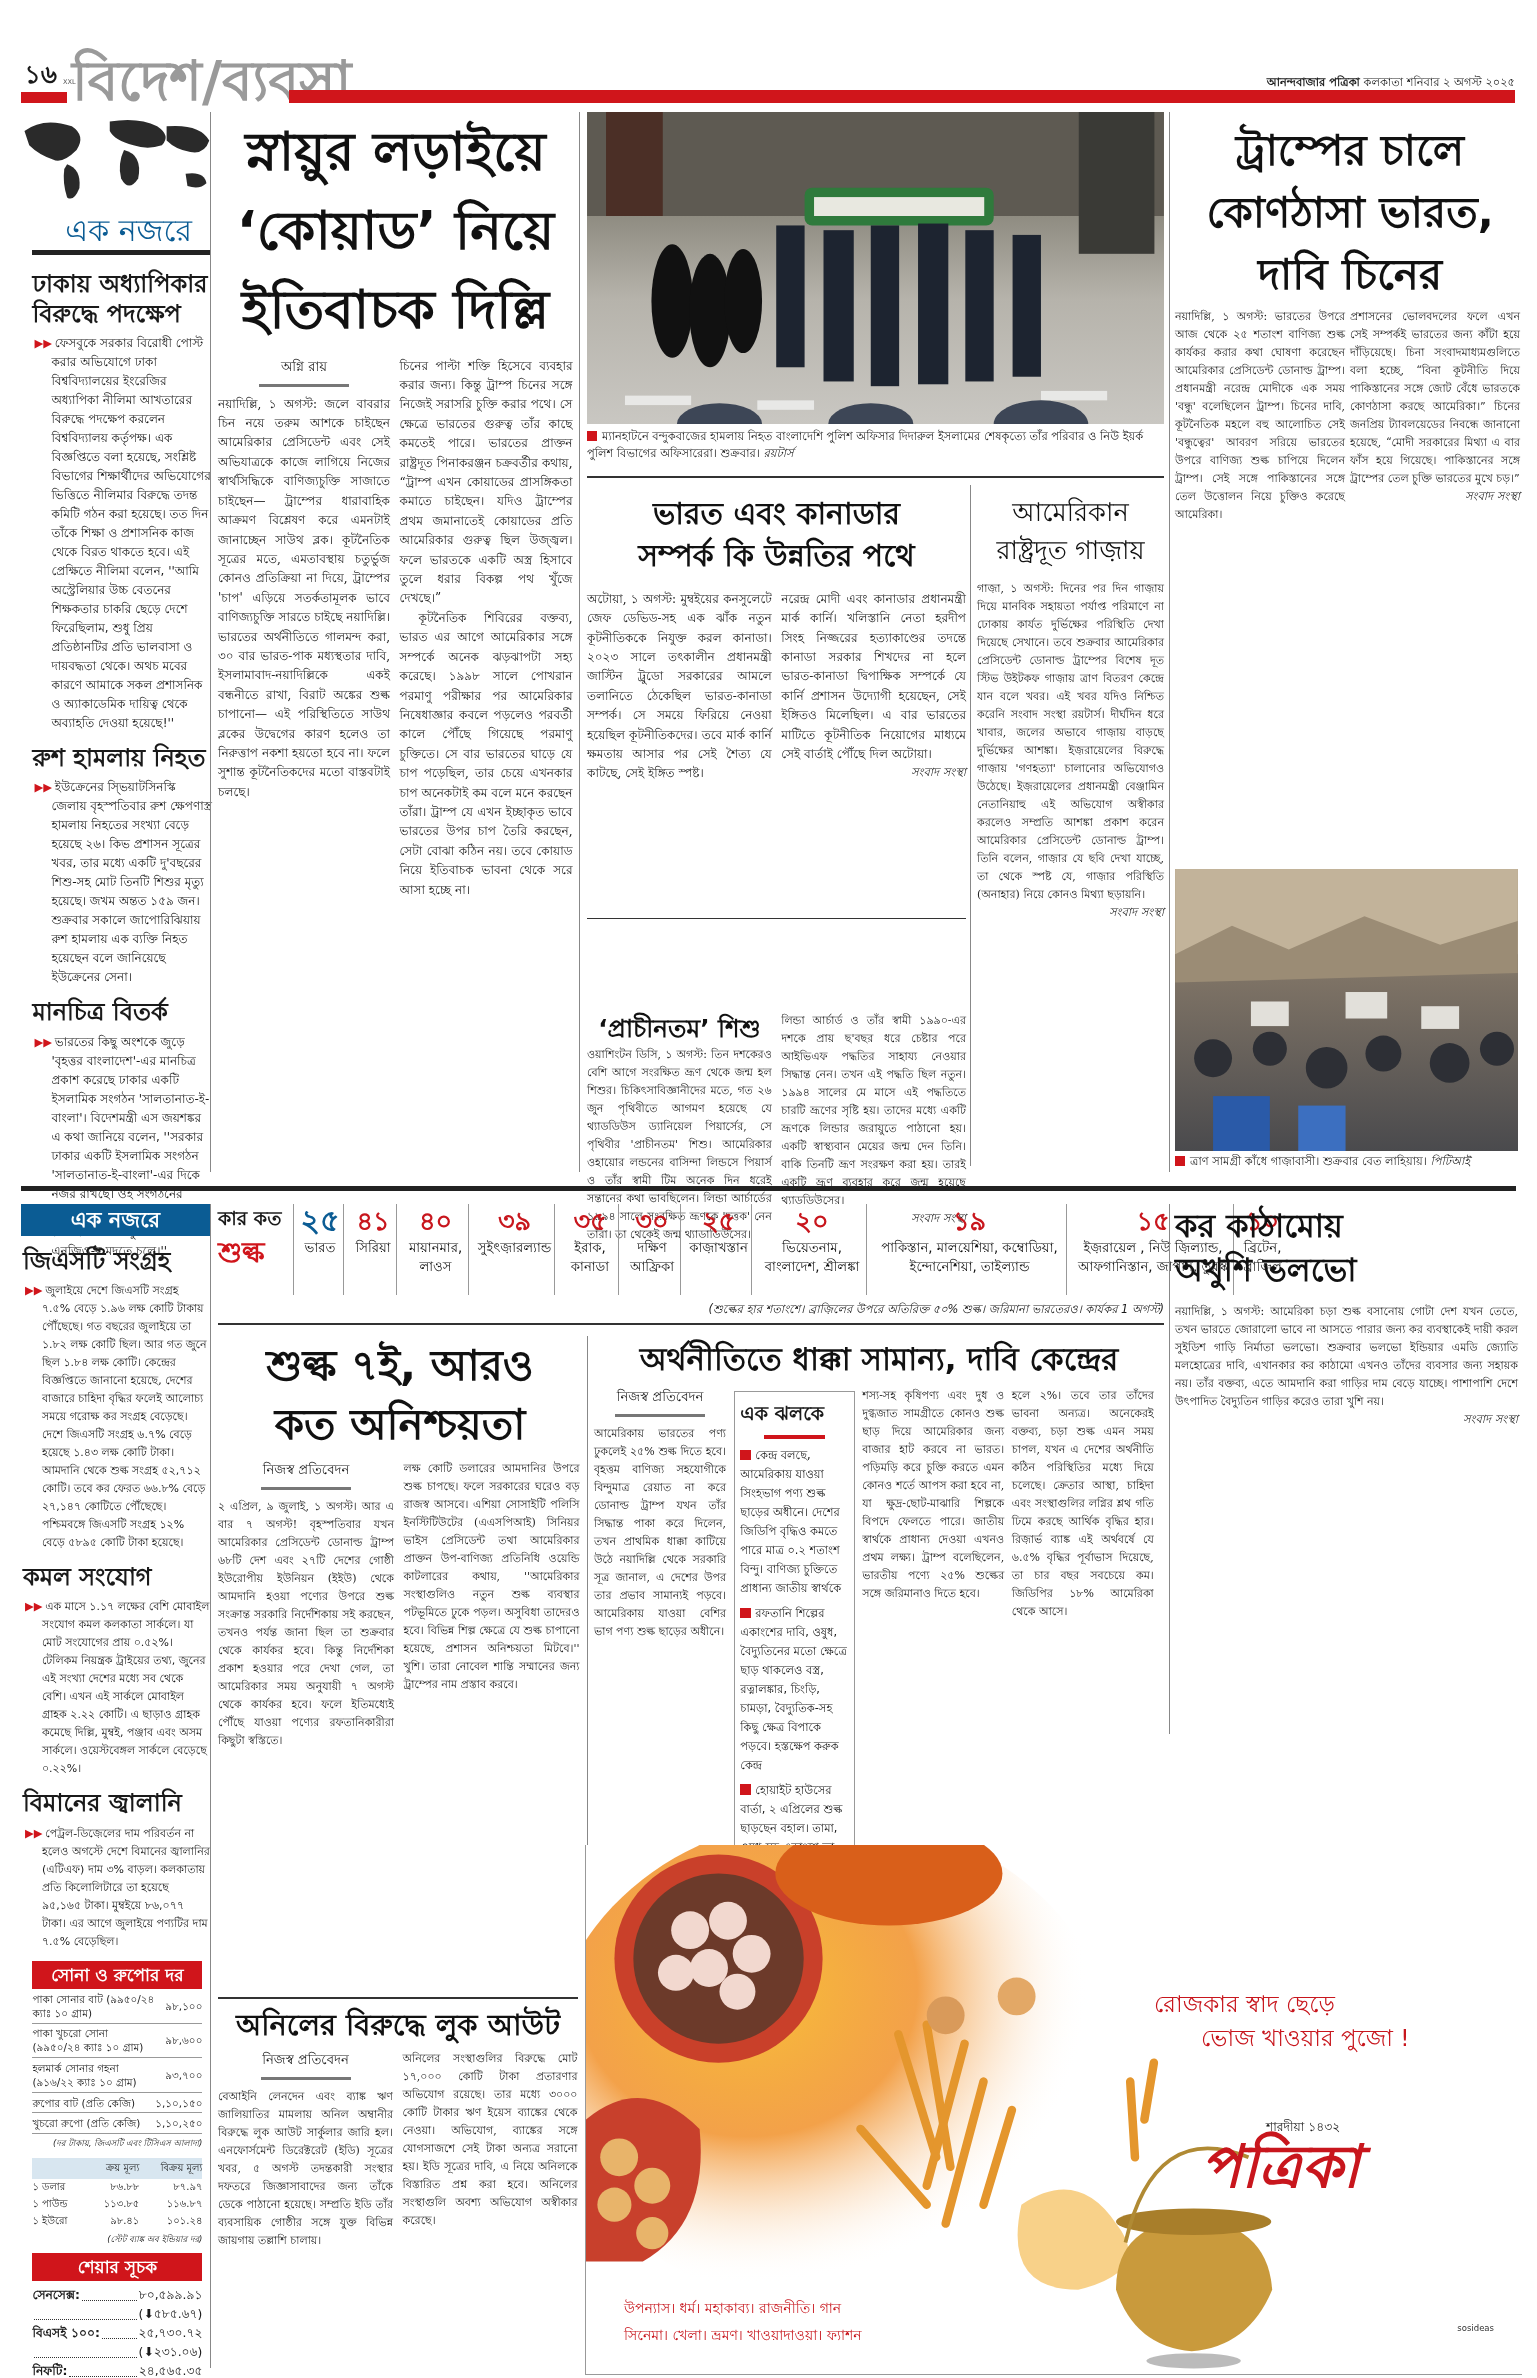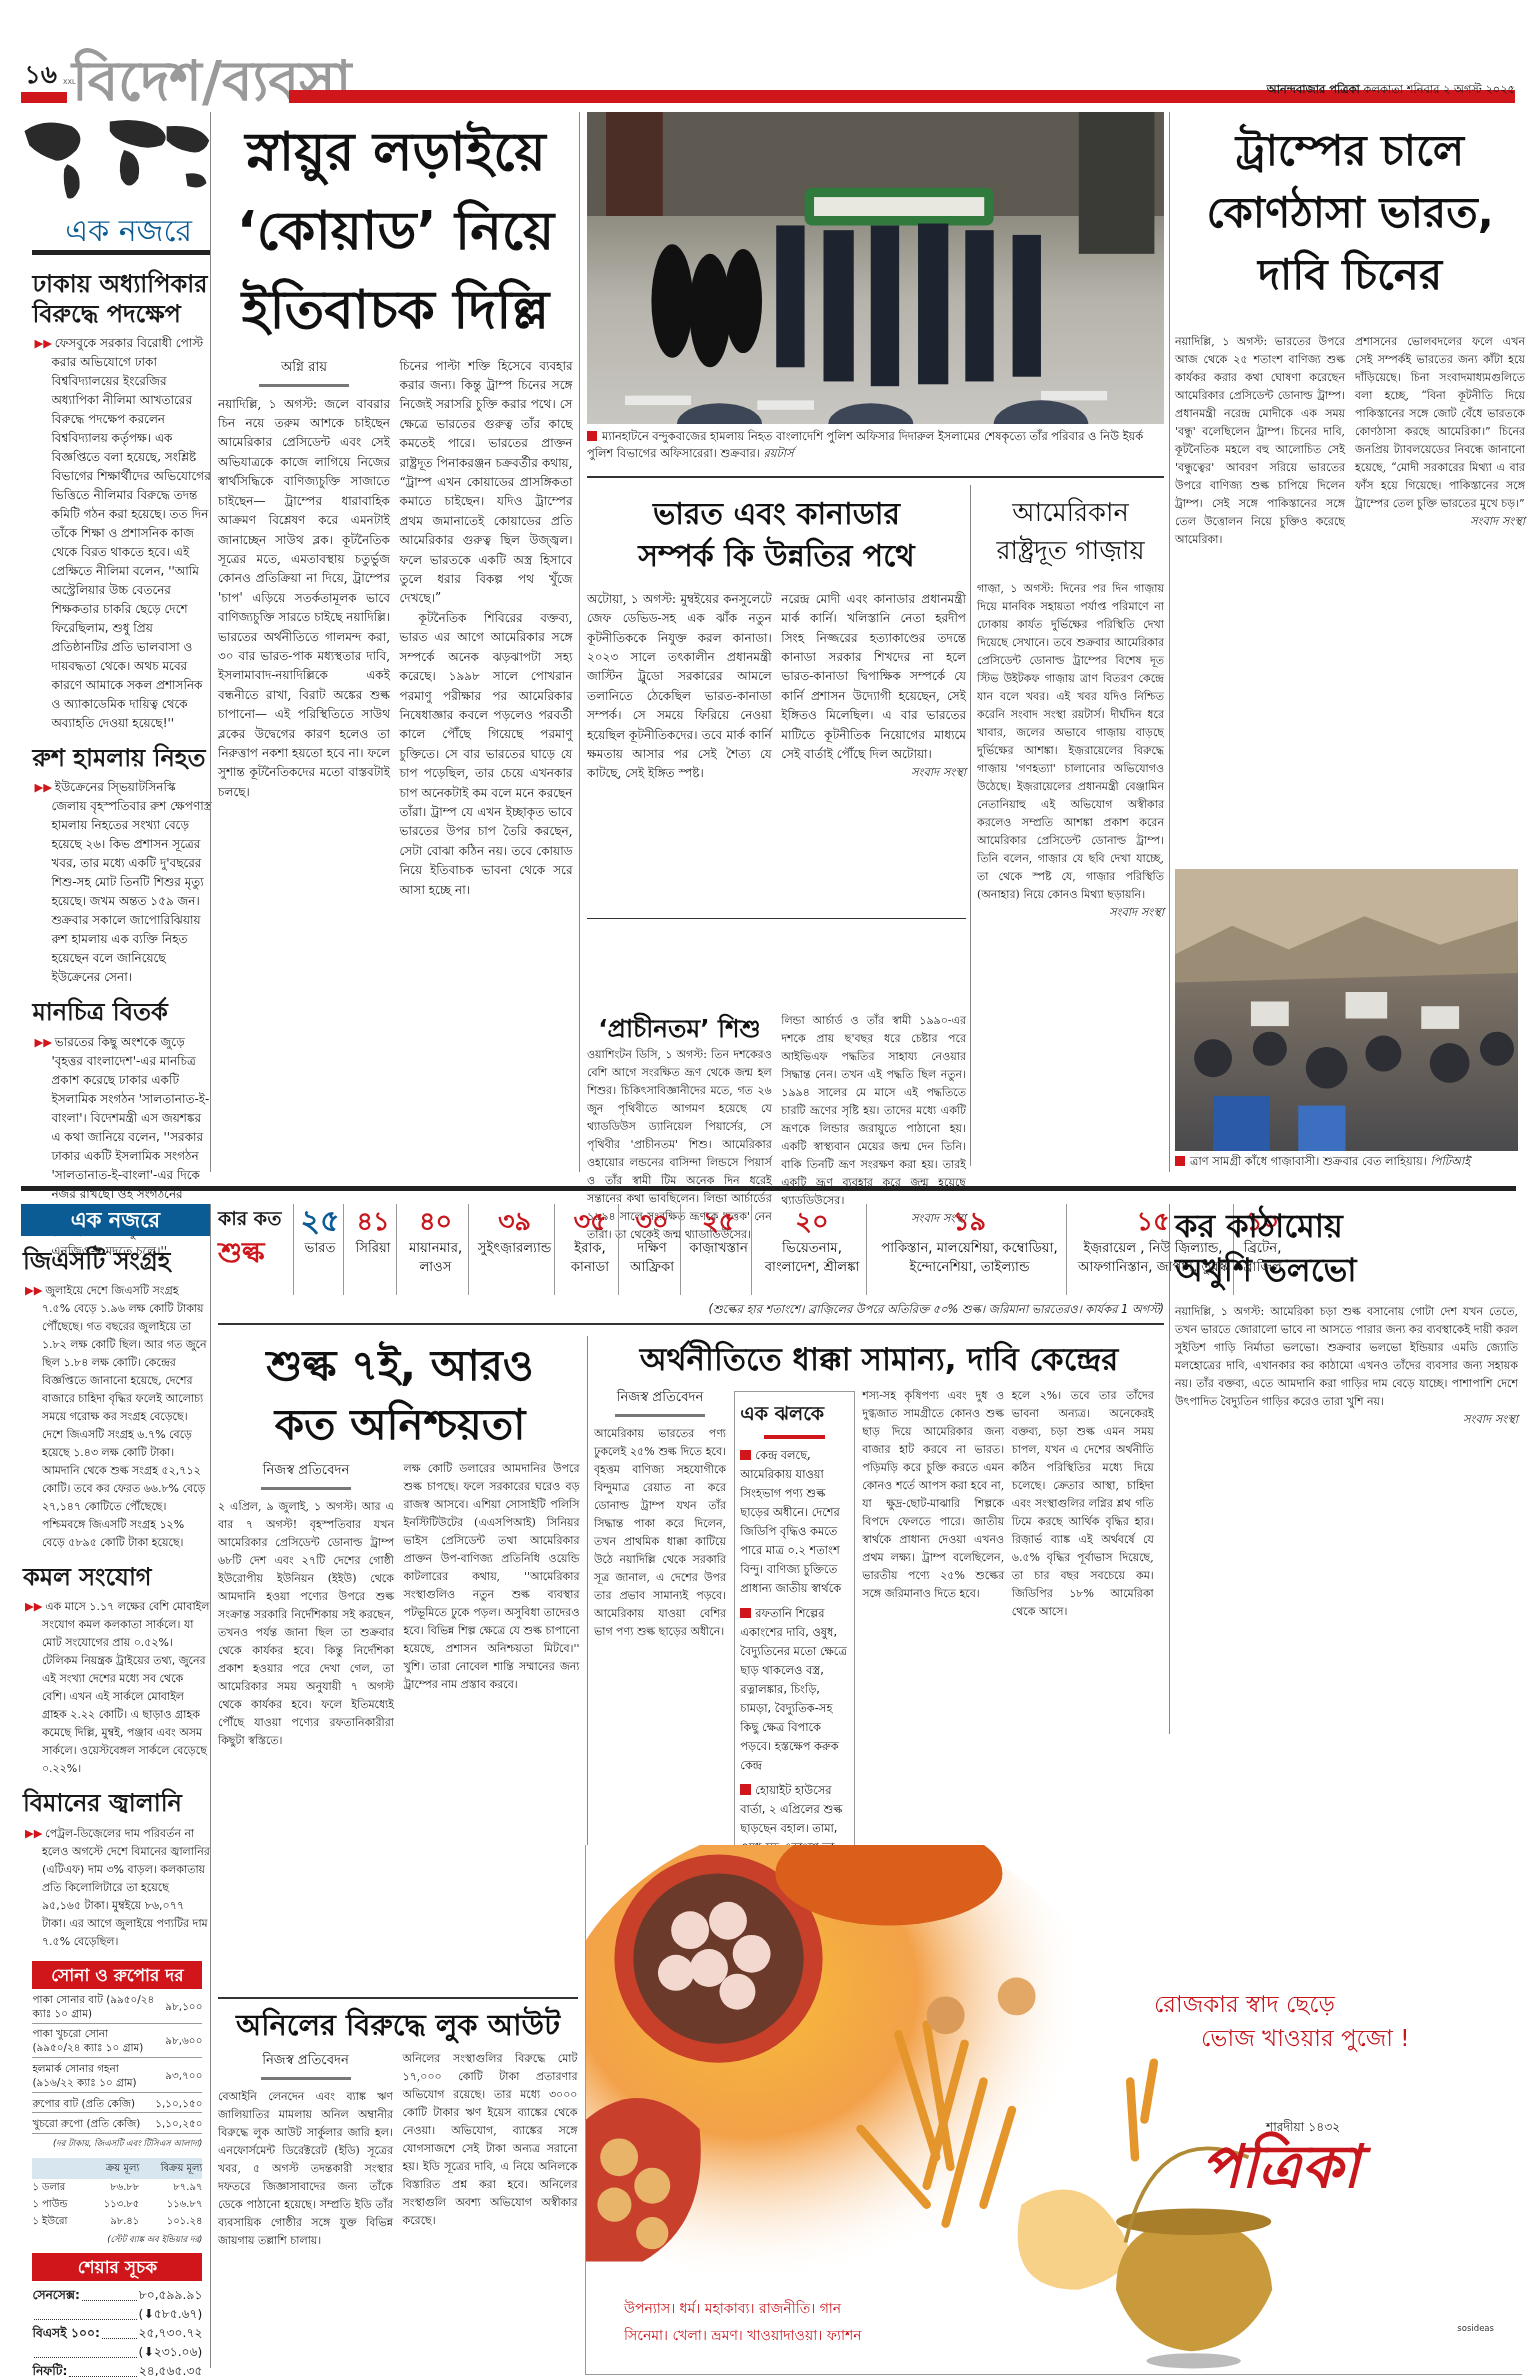--- a/index.html
+++ b/index.html
@@ -27,21 +27,21 @@
 </style>
 </head>
 <body>
 
 <div class="abs" style="left:0;top:0;width:1538px;height:104px;">
   <div class="abs" style="left:24.6px;top:55px;font-size:25px;font-weight:bold;">১৬</div>
   <div class="abs" style="left:63px;top:78px;font-size:6.6px;color:#555;">XXL</div>
   <div class="abs" style="left:21px;top:92px;width:46px;height:11.4px;background:#d0151b;"></div>
   <div class="abs" style="left:72px;top:47px;font-size:55px;line-height:68px;color:#9a9a9a;font-weight:bold;">বিদেশ/ব্যবসা</div>
   <div class="abs" style="left:289px;top:90px;width:1226px;height:13.2px;background:#d0151b;"></div>
-  <div class="abs" style="right:23px;top:74px;font-size:11.4px;margin-top:7px;">
+  <div class="abs" style="right:23px;top:74px;font-size:11.4px;">
     <span style="font-weight:bold;">আনন্দবাজার পত্রিকা</span>
     <span>কলকাতা শনিবার ২ অগস্ট ২০২৫</span>
   </div>
 </div>
 
 <div class="abs" style="left:21px;top:112px;width:189px;height:1060px;">
   <div style="position:absolute;left:-5.7px;top:0;width:199px;height:95px;">
     <svg width="199" height="95" viewBox="0 0 210 100">
       <path d="M10 20 Q30 5 60 15 Q75 25 65 40 Q50 55 40 50 Q25 45 15 35 Z" fill="#2a2a2a"></path>
       <path d="M55 55 Q70 60 68 80 Q62 95 55 90 Q50 75 52 60 Z" fill="#2a2a2a"></path>
@@ -163,21 +163,21 @@
   <div class="sign">সংবাদ সংস্থা</div>
 </div>
 <div class="vline" style="left:1169px;top:112px;height:1060px;"></div>
 
 <div class="abs" style="left:1175px;top:112px;width:350px;height:757px;">
   <div class="head" style="font-size:42px;line-height:62px;text-align:center;margin-top:7.6px;">
     <div>ট্রাম্পের চালে</div>
     <div>কোণঠাসা ভারত,</div>
     <div>দাবি চিনের</div>
   </div>
-  <div style="display:flex;gap:5px;margin-top:27px;justify-content:space-between;">
+  <div style="display:flex;gap:5px;margin-top:2px;">
     <div class="body-text" style="width:170px;font-size:11px;line-height:18px;">নয়াদিল্লি, ১ অগস্ট: ভারতের উপরে আজ থেকে ২৫ শতাংশ বাণিজ্য শুল্ক কার্যকর করার কথা ঘোষণা করেছেন আমেরিকার প্রেসিডেন্ট ডোনাল্ড ট্রাম্প। প্রধানমন্ত্রী নরেন্দ্র মোদীকে এক সময় 'বন্ধু' বলেছিলেন ট্রাম্প। চিনের দাবি, কূটনৈতিক মহলে বহু আলোচিত সেই 'বন্ধুত্বের' আবরণ সরিয়ে ভারতের উপরে বাণিজ্য শুল্ক চাপিয়ে দিলেন ট্রাম্প। সেই সঙ্গে পাকিস্তানের সঙ্গে তেল উত্তোলন নিয়ে চুক্তিও করেছে আমেরিকা।</div>
     <div style="width:170px;">
       <div class="body-text" style="font-size:11px;line-height:18px;">প্রশাসনের ভোলবদলের ফলে এখন সেই সম্পর্কই ভারতের জন্য কাঁটা হয়ে দাঁড়িয়েছে। চিনা সংবাদমাধ্যমগুলিতে বলা হচ্ছে, “বিনা কূটনীতি দিয়ে পাকিস্তানের সঙ্গে জোট বেঁধে ভারতকে কোণঠাসা করছে আমেরিকা।” চিনের জনপ্রিয় ট্যাবলয়েডের নিবন্ধে জানানো হয়েছে, “মোদী সরকারের মিথ্যা এ বার ফাঁস হয়ে গিয়েছে। পাকিস্তানের সঙ্গে ট্রাম্পের তেল চুক্তি ভারতের মুখে চড়।”</div>
       <div class="sign">সংবাদ সংস্থা</div>
     </div>
   </div>
 </div>
 <div class="photo" style="left:1175px;top:869px;width:343px;height:282px;background:linear-gradient(180deg,#b8a990 0%,#7d7265 40%,#4a4a4d 100%);">
   <svg width="343" height="282" viewBox="0 0 362 298">
     <rect x="0" y="0" width="362" height="90" fill="#c2b39a"></rect>

